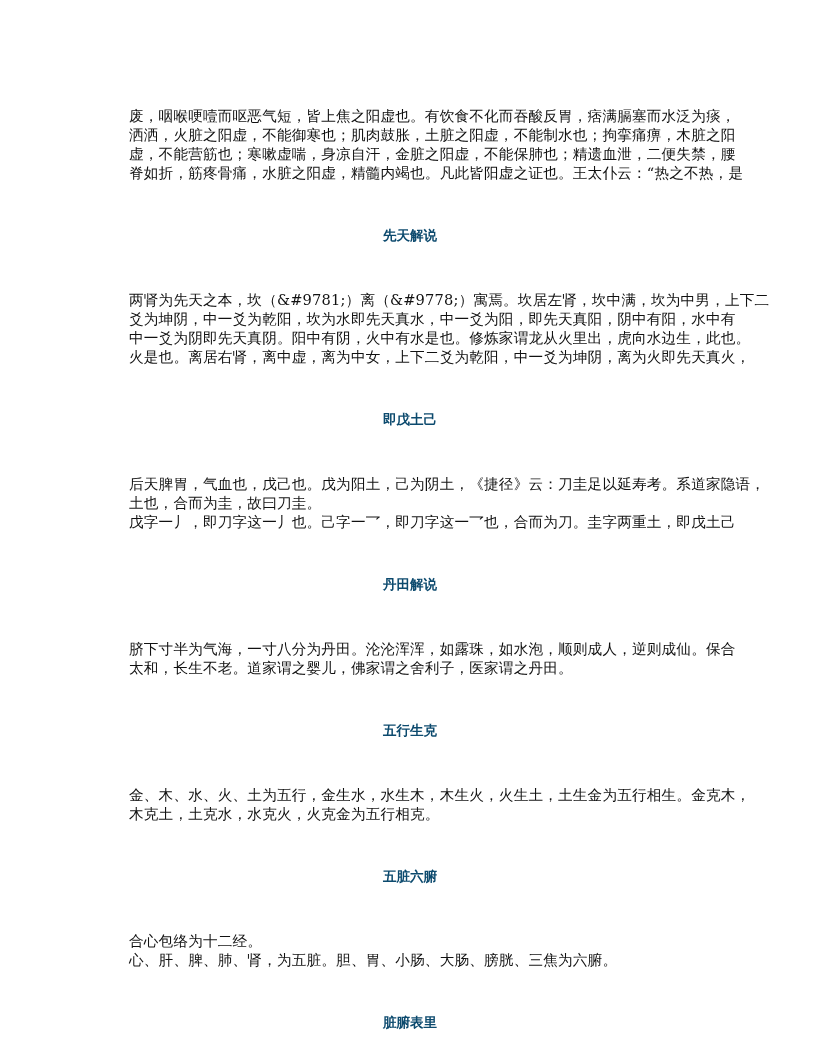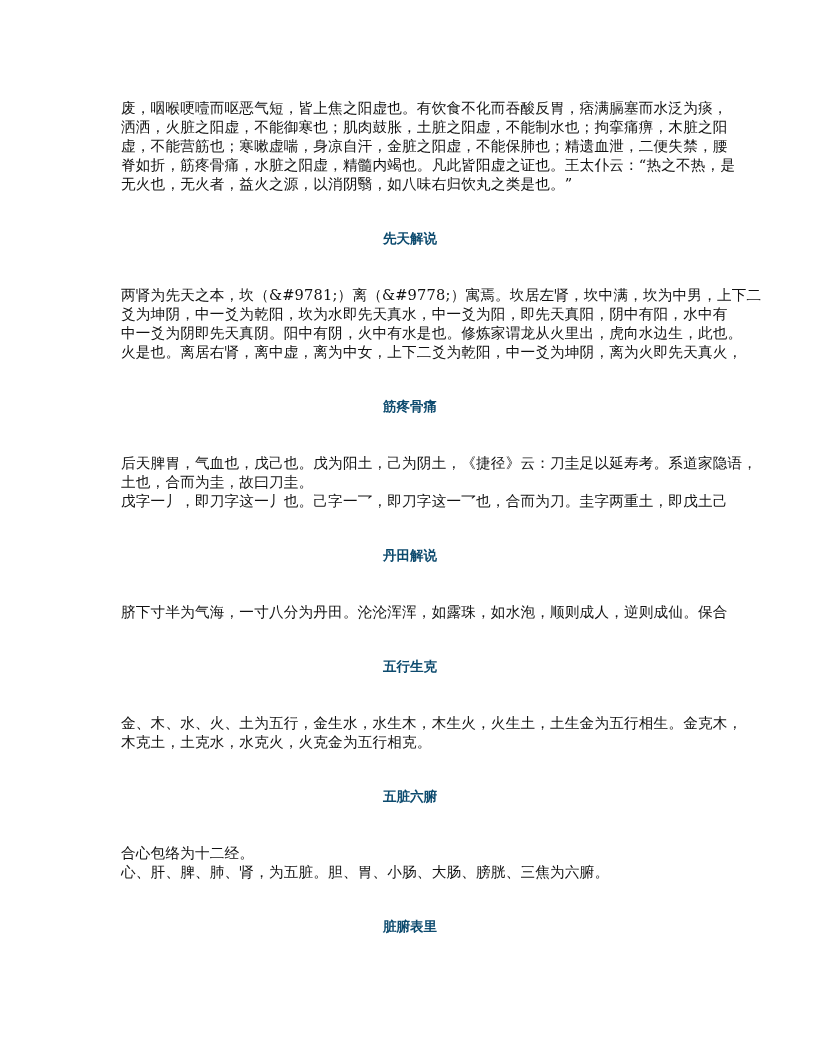--- a/index.html
+++ b/index.html
@@ -17,21 +17,21 @@
     }
     .page {
       position: absolute;
       left: 117px;
       top: 94px;
       width: 586px;
     }
     .para {
       font-size: 14.6px;
       line-height: 19px;
-      margin: 4px;
+      margin: 12px;
       text-align: justify;
       word-break: break-all;
       letter-spacing: 0.2px;
     }
     .para .line {
       display: block;
       white-space: nowrap;
     }
     .heading {
       font-size: 13.5px;
@@ -47,47 +47,47 @@
 </head>
 <body>
 
 <div class="page">
 
   <p class="para">
     <span class="line">废，咽喉哽噎而呕恶气短，皆上焦之阳虚也。有饮食不化而吞酸反胃，痞满膈塞而水泛为痰，</span>
     <span class="line">洒洒，火脏之阳虚，不能御寒也；肌肉鼓胀，土脏之阳虚，不能制水也；拘挛痛痹，木脏之阳</span>
     <span class="line">虚，不能营筋也；寒嗽虚喘，身凉自汗，金脏之阳虚，不能保肺也；精遗血泄，二便失禁，腰</span>
     <span class="line">脊如折，筋疼骨痛，水脏之阳虚，精髓内竭也。凡此皆阳虚之证也。王太仆云：“热之不热，是</span>
-    <span class="line">无火也，无火者，益火之源，以消阴翳，如八味右归饮丸之类是也。”</span>
   </p>
 
   <div class="gap-before-heading"></div>
   <h2 class="heading">先天解说</h2>
   <div class="gap-after-heading"></div>
   <p class="para">
     <span class="line">两肾为先天之本，坎（&amp;#9781;）离（&amp;#9778;）寓焉。坎居左肾，坎中满，坎为中男，上下二</span>
     <span class="line">爻为坤阴，中一爻为乾阳，坎为水即先天真水，中一爻为阳，即先天真阳，阴中有阳，水中有</span>
     <span class="line">中一爻为阴即先天真阴。阳中有阴，火中有水是也。修炼家谓龙从火里出，虎向水边生，此也。</span>
     <span class="line">火是也。离居右肾，离中虚，离为中女，上下二爻为乾阳，中一爻为坤阴，离为火即先天真火，</span>
   </p>
 
   <div class="gap-before-heading"></div>
-  <h2 class="heading">筋疼骨痛</h2>
+  <h2 class="heading">即戊土己</h2>
   <div class="gap-after-heading"></div>
   <p class="para">
     <span class="line">后天脾胃，气血也，戊己也。戊为阳土，己为阴土，《捷径》云：刀圭足以延寿考。系道家隐语，</span>
     <span class="line">土也，合而为圭，故曰刀圭。</span>
     <span class="line">戊字一丿，即刀字这一丿也。己字一乛，即刀字这一乛也，合而为刀。圭字两重土，即戊土己</span>
   </p>
 
   <div class="gap-before-heading"></div>
   <h2 class="heading">丹田解说</h2>
   <div class="gap-after-heading"></div>
   <p class="para">
     <span class="line">脐下寸半为气海，一寸八分为丹田。沦沦浑浑，如露珠，如水泡，顺则成人，逆则成仙。保合</span>
+    <span class="line">太和，长生不老。道家谓之婴儿，佛家谓之舍利子，医家谓之丹田。</span>
   </p>
 
   <div class="gap-before-heading"></div>
   <h2 class="heading">五行生克</h2>
   <div class="gap-after-heading"></div>
   <p class="para">
     <span class="line">金、木、水、火、土为五行，金生水，水生木，木生火，火生土，土生金为五行相生。金克木，</span>
     <span class="line">木克土，土克水，水克火，火克金为五行相克。</span>
   </p>
 

